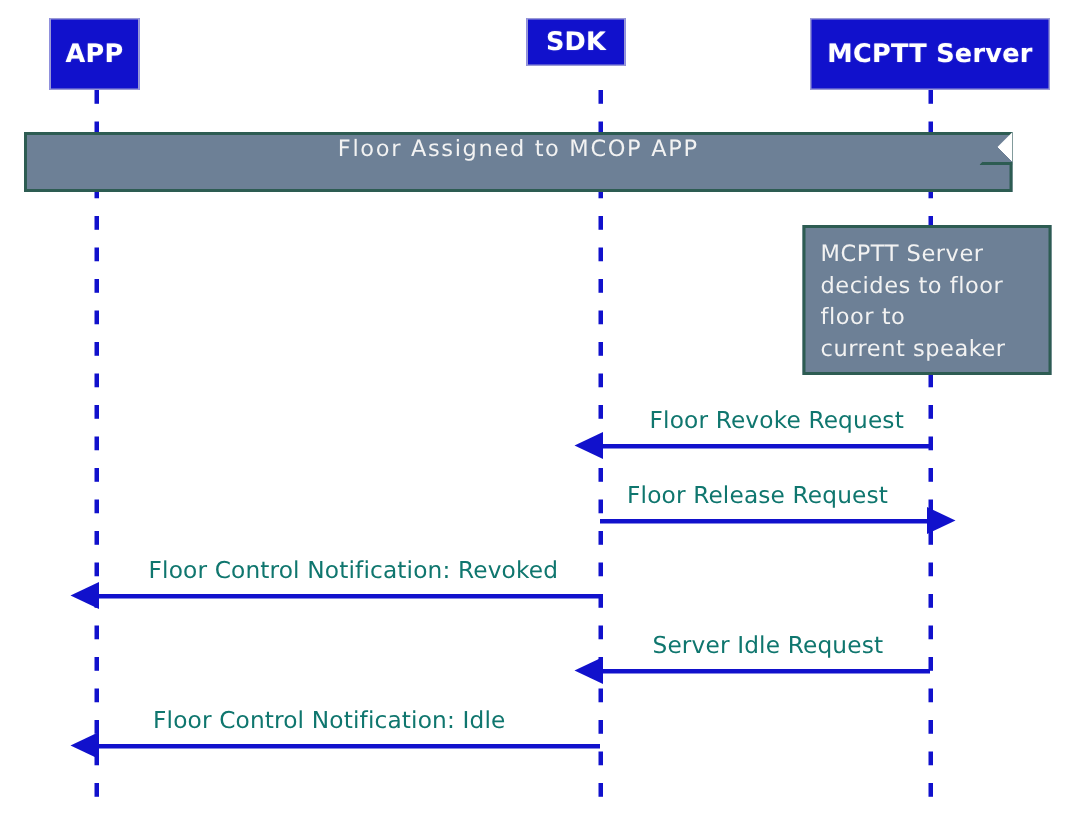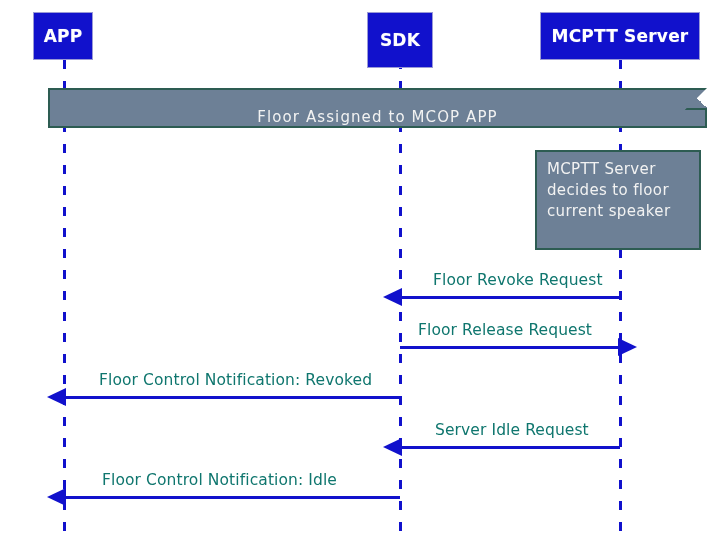--- a/index.html
+++ b/index.html
@@ -52,24 +52,23 @@
   .note {
     position: absolute;
     box-sizing: border-box;
     background: #6d8096;
     border: 2px solid #2d5c52;
     color: #f2f2f2;
     font-size: 15px;
   }
   .note-banner {
     display: flex;
-    align-items: flex-end;
+    align-items: flex-start;
     justify-content: center;
     letter-spacing: 1.1px;
-    margin-left: 32px;
   }
   .note-banner .fold {
     position: absolute;
     top: -2px;
     right: -2px;
     width: 20px;
     height: 20px;
     background: #ffffff;
     border-left: 2px solid #2d5c52;
     border-bottom: 2px solid #2d5c52;
@@ -113,35 +112,36 @@
 
 <div id="diagram">
 
   <div class="lifeline" id="lifeline-app" style="left: 63px; top: 60px; height: 476px;"></div>
   <div class="lifeline" id="lifeline-sdk" style="left: 399px; top: 60px; height: 476px;"></div>
   <div class="lifeline" id="lifeline-server" style="left: 619px; top: 60px; height: 476px;"></div>
 
   <div class="participant-box" id="pbox-app" style="left: 33px; top: 12px; width: 60px; height: 48px;">
     <span>APP</span>
   </div>
-  <div class="participant-box" id="pbox-sdk" style="left: 367px; top: 12px; width: 66px; height: 56px;">
+  <div class="participant-box" id="pbox-sdk" style="left: 351px; top: 12px; width: 66px; height: 32px;">
     <span>SDK</span>
   </div>
   <div class="participant-box" id="pbox-server" style="left: 540px; top: 12px; width: 160px; height: 48px;">
     <span>MCPTT Server</span>
   </div>
 
   <div class="note note-banner" id="note-banner" style="left: 16px; top: 88px; width: 659px; height: 40px;">
     <span>Floor Assigned to MCOP APP</span>
     <span class="fold"></span>
   </div>
 
   <div class="note note-body" id="note-server" style="left: 535px; top: 150px; width: 166px; height: 100px;">
     <div class="note-line">MCPTT Server</div>
     <div class="note-line">decides to floor</div>
+    <div class="note-line">floor to</div>
     <div class="note-line">current speaker</div>
   </div>
 
   <div class="message">
     <div class="msg-line" id="m1-line" style="left: 400px; top: 296px; width: 220px;"></div>
     <div class="msg-arrowhead left" id="m1-head" style="top: 288px; left: 383px;"></div>
     <div class="msg-label" id="m1-label" style="left: 433px; top: 271px;">Floor Revoke Request</div>
   </div>
 
   <div class="message">

